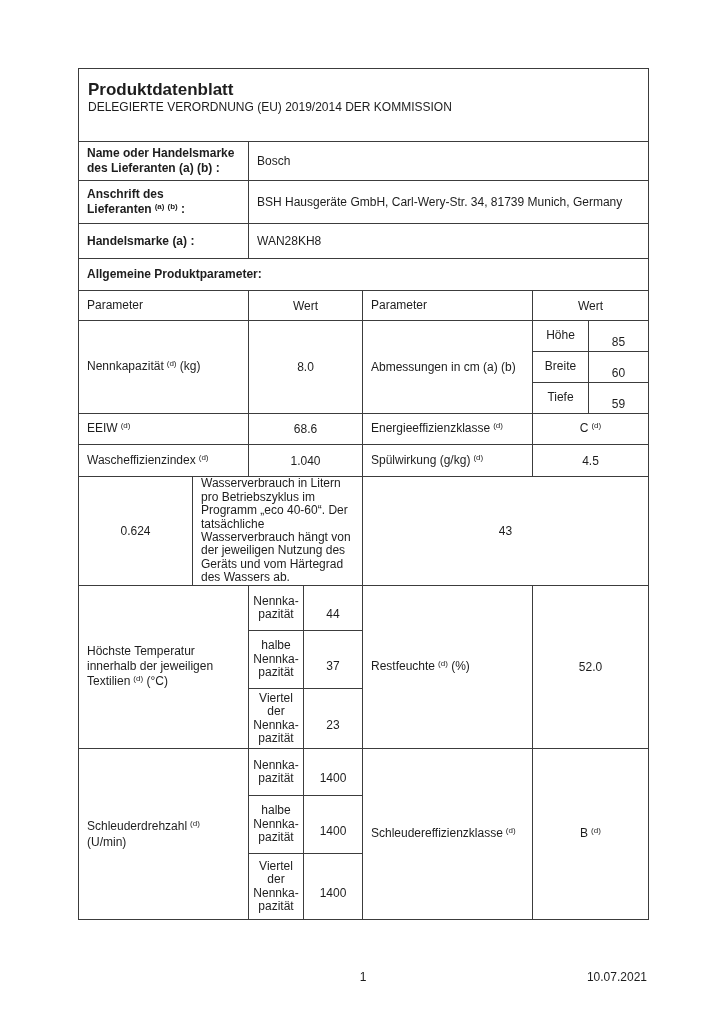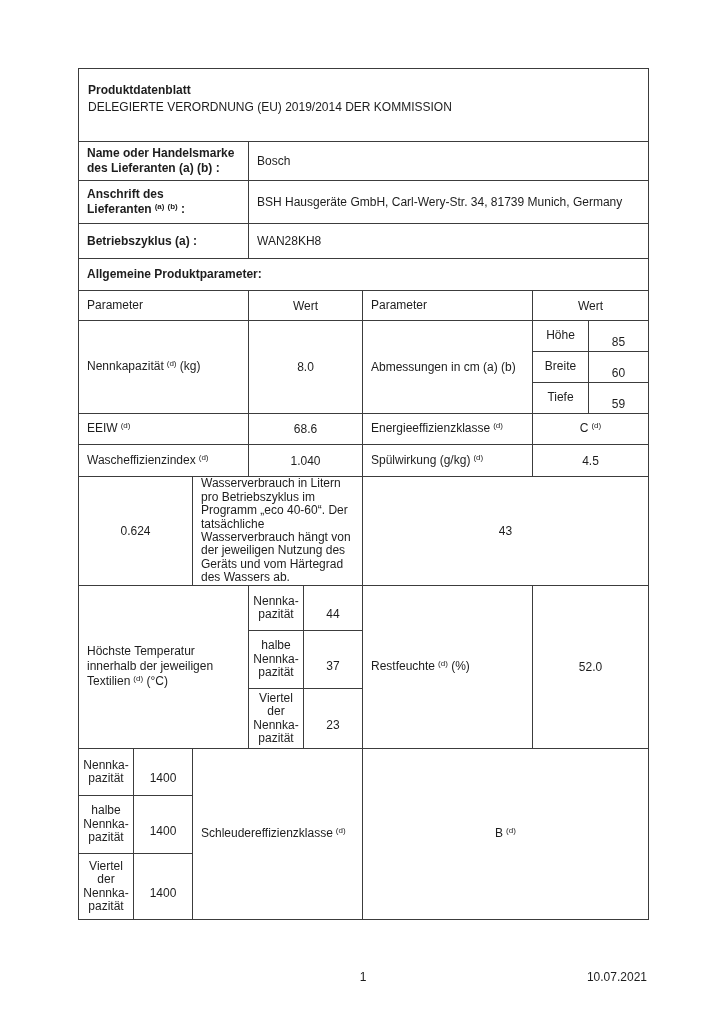--- a/index.html
+++ b/index.html
@@ -35,21 +35,21 @@
   .c1 { width: 170px; flex: none; }
   .c2 { width: 114px; flex: none; }
   .c3 { width: 170px; flex: none; }
   .c4 { flex: 1; }
   .cfull { flex: 1; border-right: none; }
   .val { justify-content: center; text-align: center; padding: 3px 2px; }
   .txt { line-height: 15px; }
   .dense .txt { line-height: 13.4px; }
   .boldlab { font-weight: bold; }
   .titlecell { display: block; padding: 11px 9px; }
-  .doc-title { font-size: 12px; font-weight: bold; line-height: 20px; }
+  .doc-title { font-size: 17px; font-weight: bold; line-height: 20px; }
   .doc-sub { font-size: 12px; line-height: 14px; }
   .stack { flex-direction: column; align-items: stretch; padding: 0; }
   .subrow { display: flex; border-bottom: 1px solid #3c3c3c; align-items: stretch; flex: 1; }
   .subrow:last-child { border-bottom: none; }
   .subname {
     width: 55px; flex: none;
     border-right: 1px solid #3c3c3c;
     display: flex; align-items: center; justify-content: center;
     text-align: center; line-height: 13.5px; padding: 2px;
   }
@@ -88,21 +88,21 @@
           <span>Anschrift des Lieferanten</span><span class="sup">(a)</span><span class="sup">(b)</span><span> :</span>
         </div>
       </div>
       <div class="cell cfull">
         <div class="txt"><span>BSH Hausgeräte GmbH, Carl-Wery-Str. 34, 81739 Munich, Germany</span></div>
       </div>
     </div>
 
     <div class="row" style="height:35px">
       <div class="cell c1 boldlab">
-        <div class="txt"><span>Betriebszyklus (a) :</span></div>
+        <div class="txt"><span>Handelsmarke (a) :</span></div>
       </div>
       <div class="cell cfull">
         <div class="txt"><span>WAN28KH8</span></div>
       </div>
     </div>
 
     <div class="row" style="height:32px">
       <div class="cell cfull boldlab">
         <div class="txt"><span>Allgemeine Produktparameter:</span></div>
       </div>
@@ -193,20 +193,23 @@
           <div class="subval">23</div>
         </div>
       </div>
       <div class="cell c3">
         <div class="txt"><span>Restfeuchte</span><span class="sup">(d)</span><span> (%)</span></div>
       </div>
       <div class="cell c4 val">52.0</div>
     </div>
 
     <div class="row" style="height:170px">
+      <div class="cell c1">
+        <div class="txt"><span>Schleuderdrehzahl</span><span class="sup">(d)</span><span> (U/min)</span></div>
+      </div>
       <div class="cell c2 stack">
         <div class="subrow" style="flex:none;height:47px">
           <div class="subname">Nennka-pazität</div>
           <div class="subval">1400</div>
         </div>
         <div class="subrow" style="flex:none;height:58px">
           <div class="subname">halbe Nennka-pazität</div>
           <div class="subval">1400</div>
         </div>
         <div class="subrow">

